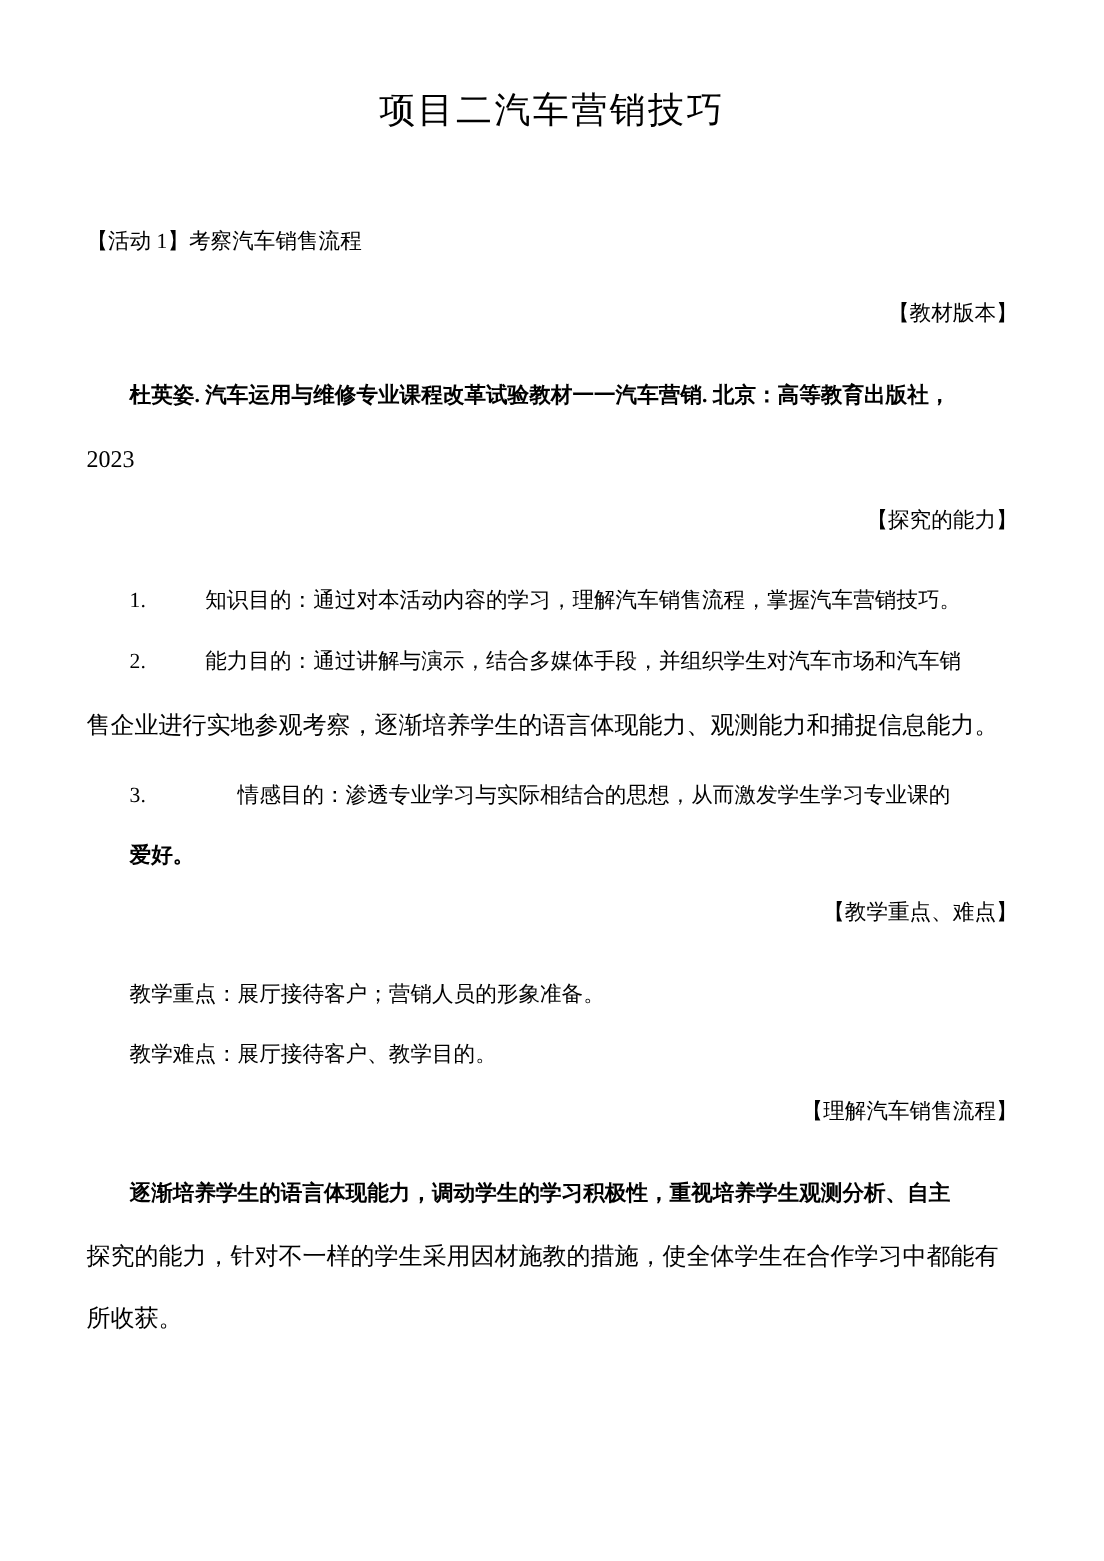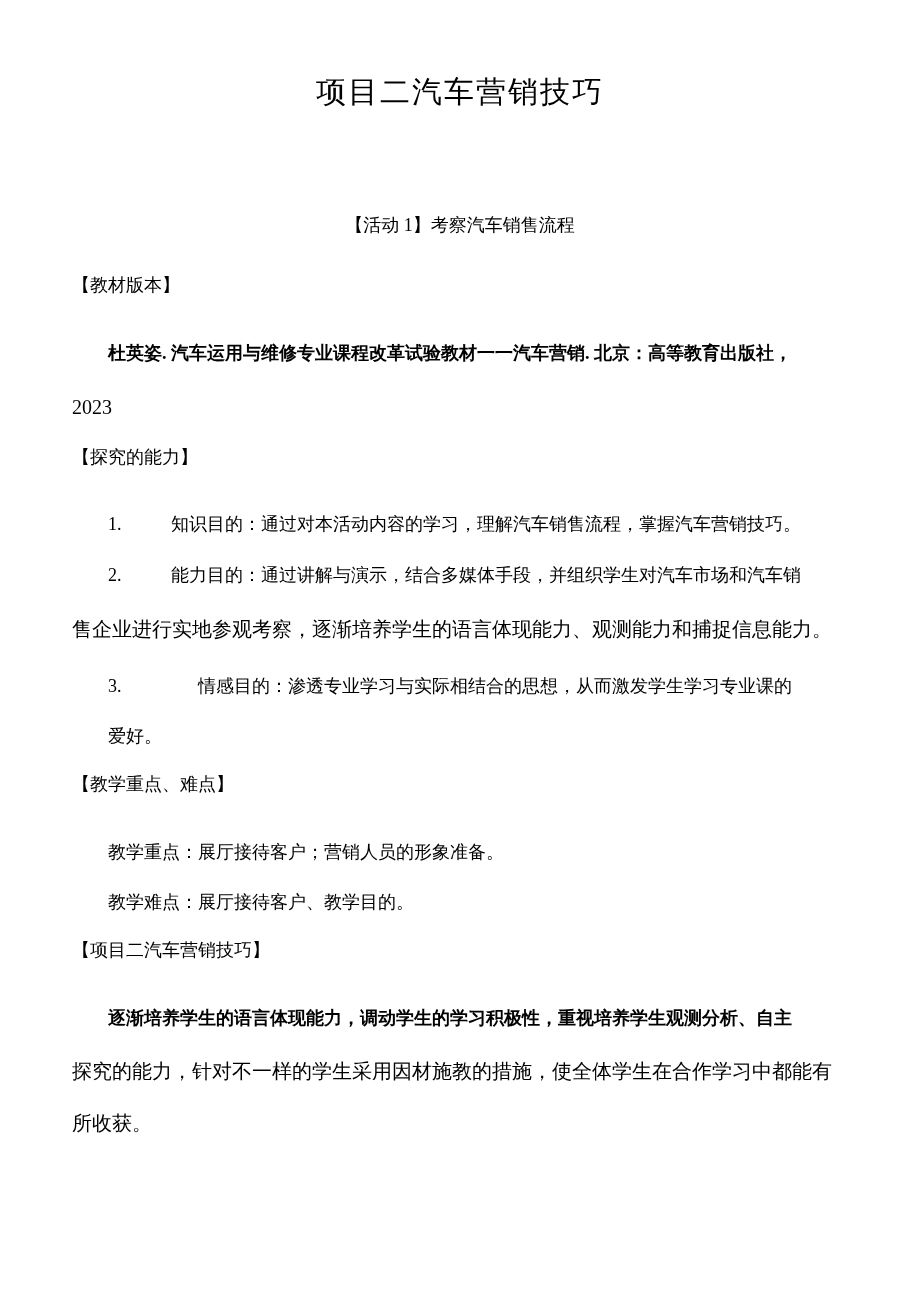--- a/index.html
+++ b/index.html
@@ -12,34 +12,34 @@
       width: 920px;
       min-height: 1301px;
       padding: 72px 72px 120px 72px;
       font-family: "SimSun", "宋体", serif;
       color: #000000;
     }
     .title {
       text-align: center;
       font-size: 30px;
       font-weight: normal;
-      margin-bottom: 96px;
+      margin-bottom: 72px;
       letter-spacing: 2px;
     }
     .section-heading {
       font-size: 18px;
       margin-bottom: 28px;
       line-height: 1.8;
-      text-align: center;
     }
     .section-heading-2 {
       font-size: 18px;
       margin-bottom: 28px;
       margin-top: 8px;
       line-height: 1.8;
+      text-align: right;
     }
     .body-text {
       font-size: 18px;
       line-height: 2.6;
       text-indent: 2em;
       margin-bottom: 4px;
       font-weight: bold;
     }
     .numbered-item {
       font-size: 18px;
@@ -51,20 +51,21 @@
       font-size: 18px;
       line-height: 2.6;
       padding-left: 2em;
       margin-bottom: 4px;
     }
     .numbered-item-3-cont {
       font-size: 18px;
       line-height: 2.6;
       padding-left: 2em;
       margin-bottom: 8px;
+      font-weight: bold;
     }
     .num-label {
       display: inline-block;
       width: 3.5em;
     }
     .num-label-3 {
       display: inline-block;
       width: 5em;
     }
     .continuation {
@@ -109,17 +110,17 @@
 </div>
 
 <div class="numbered-item-3-cont">爱好。</div>
 
 <div class="section-heading-2">【教学重点、难点】</div>
 
 <div class="sub-text">教学重点：展厅接待客户；营销人员的形象准备。</div>
 
 <div class="sub-text">教学难点：展厅接待客户、教学目的。</div>
 
-<div class="section-heading-2">【项目二汽车营销技巧】</div>
+<div class="section-heading-2">【理解汽车销售流程】</div>
 
 <div class="body-text">逐渐培养学生的语言体现能力，调动学生的学习积极性，重视培养学生观测分析、自主</div>
 
 <div class="continuation">探究的能力，针对不一样的学生采用因材施教的措施，使全体学生在合作学习中都能有所收获。</div>
 
 </body></html>

